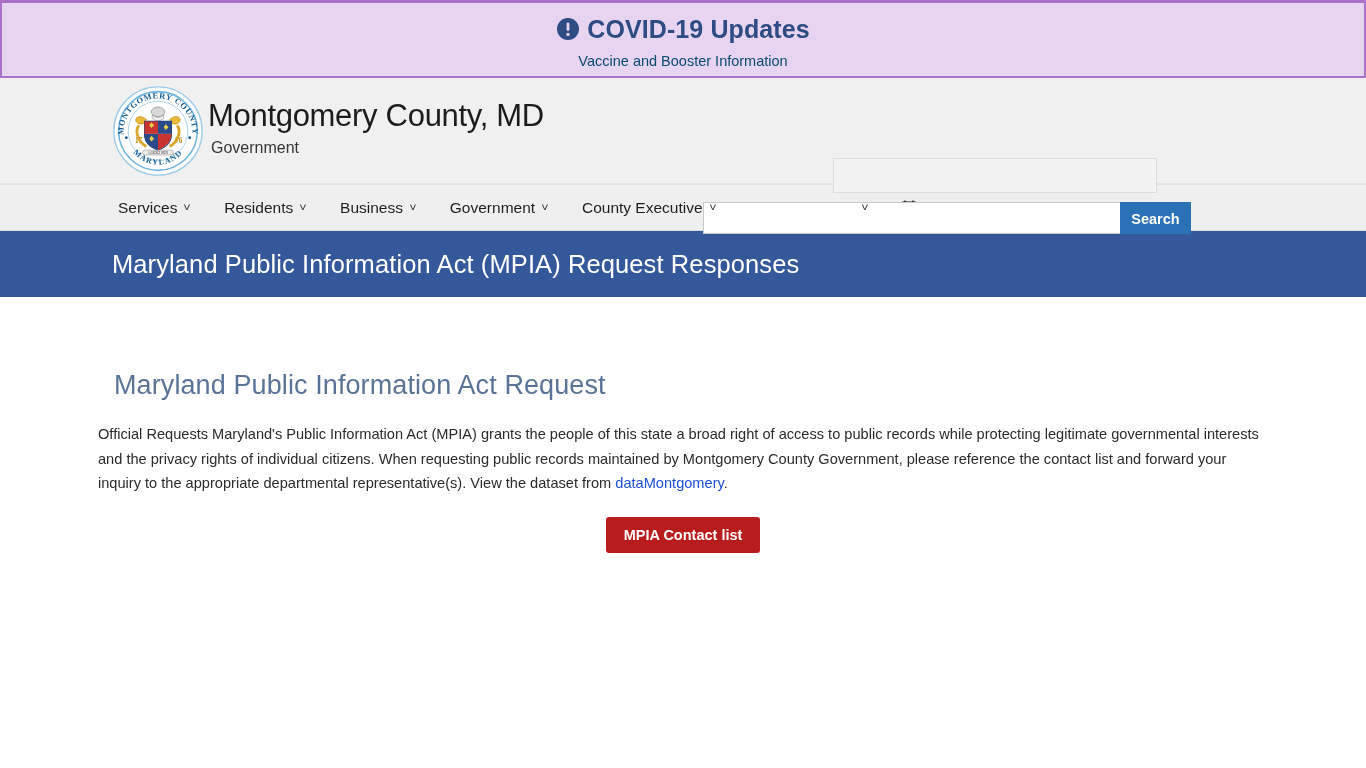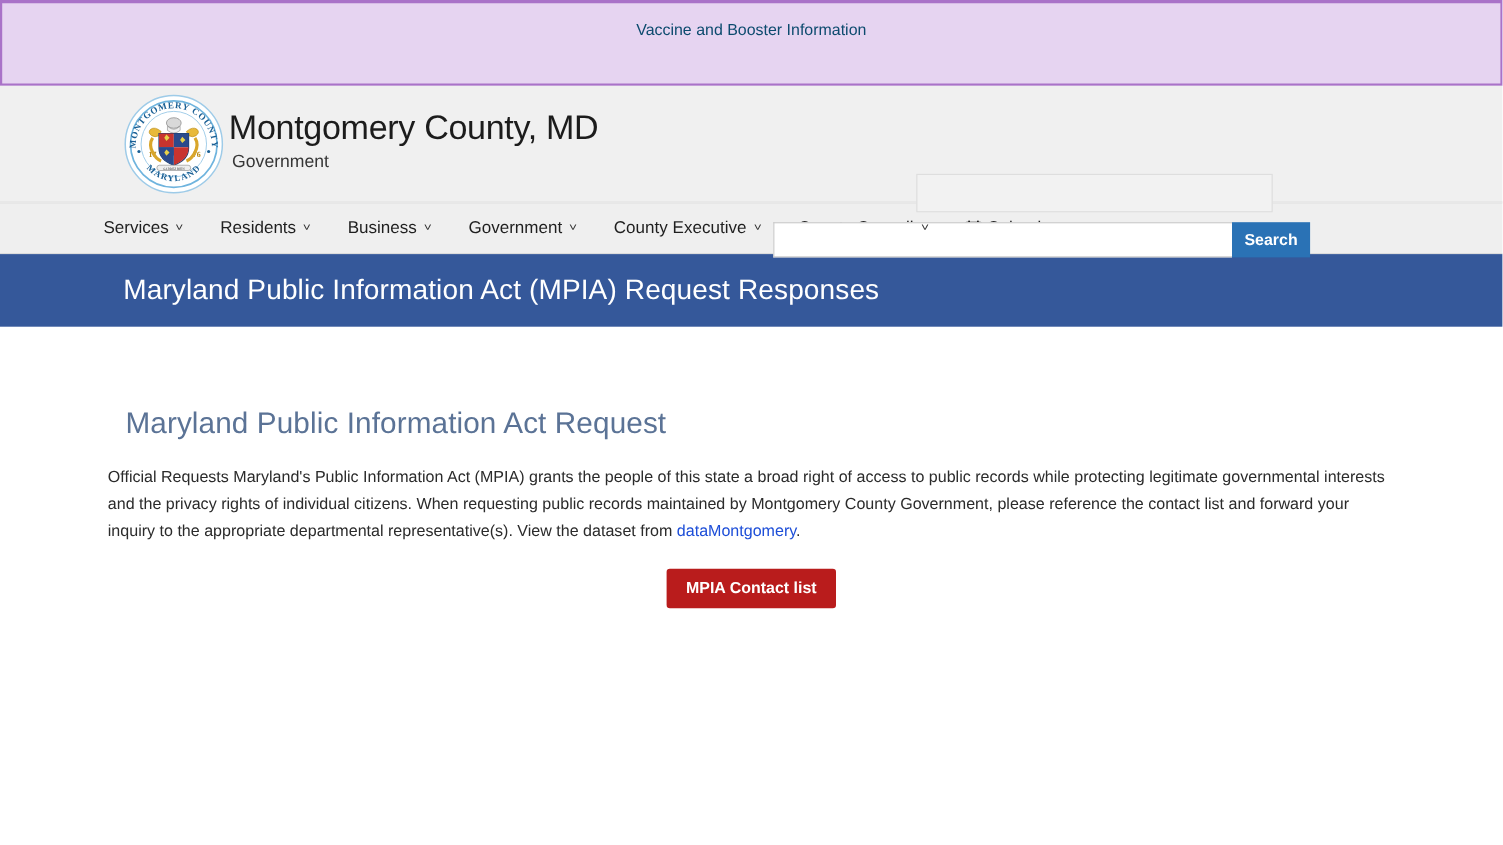--- a/index.html
+++ b/index.html
@@ -124,21 +124,21 @@
     cursor: pointer;
     line-height: 32px;
   }
 
   
   .main-nav {
     height: 47px;
     background: #efefef;
     border-top: 1px solid #e0e0e0;
     border-bottom: 1px solid #dcdcdc;
-    padding-left: 94px;
+    padding-left: 118px;
     display: flex;
     align-items: center;
   }
   .nav-item {
     font-size: 15.5px;
     color: #1f1f1f;
     margin-right: 34px;
     white-space: nowrap;
     cursor: pointer;
     display: flex;
@@ -218,20 +218,29 @@
     border-radius: 3px;
     padding: 9px 18px;
     line-height: 18px;
     cursor: pointer;
   }
 </style>
 </head>
 <body>
 
 <div class="covid-banner">
+  <div class="covid-title">
+    <span class="covid-icon">
+      <svg width="24" height="24" viewBox="0 0 24 24" aria-hidden="true">
+        <circle cx="12" cy="12" r="11" fill="#2e4b82"></circle>
+        <rect x="10.6" y="5.5" width="2.8" height="8.4" rx="1.4" fill="#e6d4f1"></rect>
+        <circle cx="12" cy="17.4" r="1.7" fill="#e6d4f1"></circle>
+      </svg>
+    </span><span>COVID-19 Updates</span>
+  </div>
   <div class="covid-sub">Vaccine and Booster Information</div>
 </div>
 
 <div class="site-header">
 
   <div class="brand">
     <span class="seal">
       <svg width="96" height="96" viewBox="0 0 100 100" aria-hidden="true">
         <defs>
           <path id="arcTop" d="M 14,52 A 36,36 0 0 1 86,52"></path>

